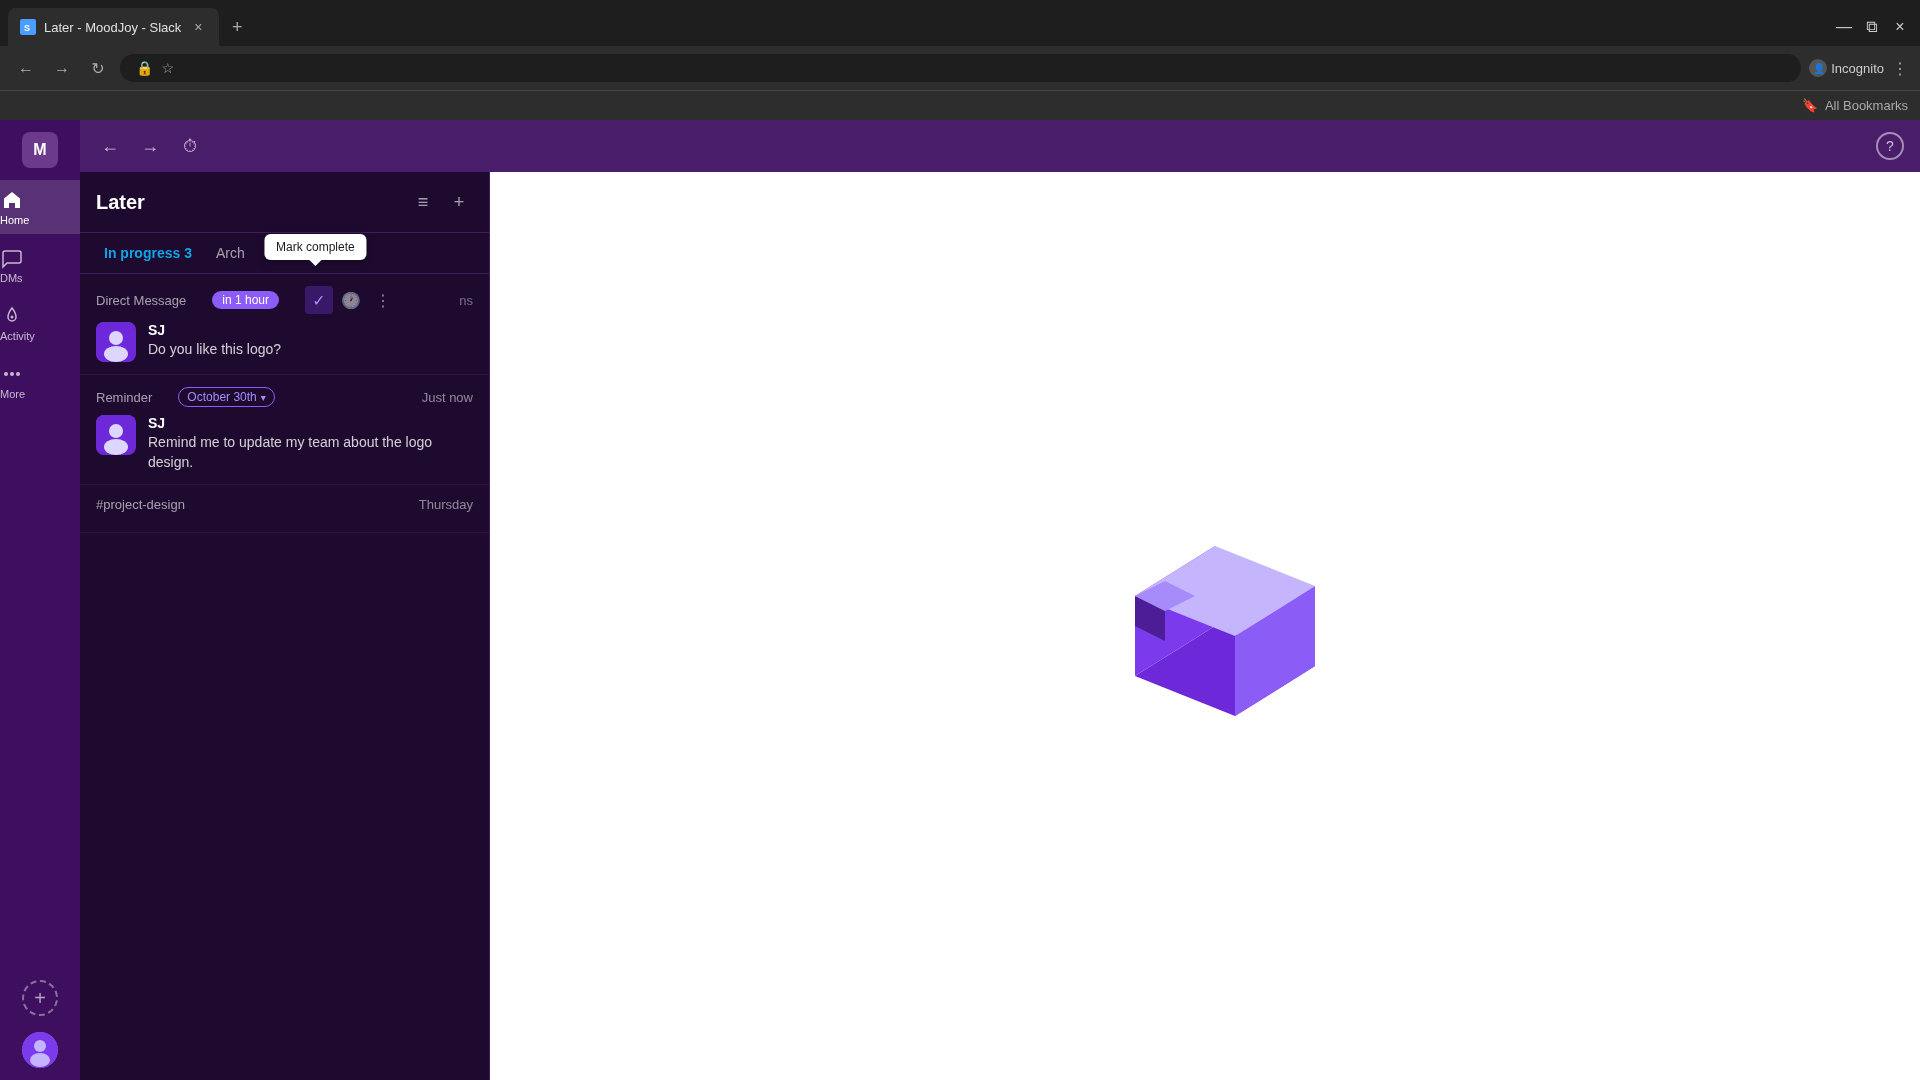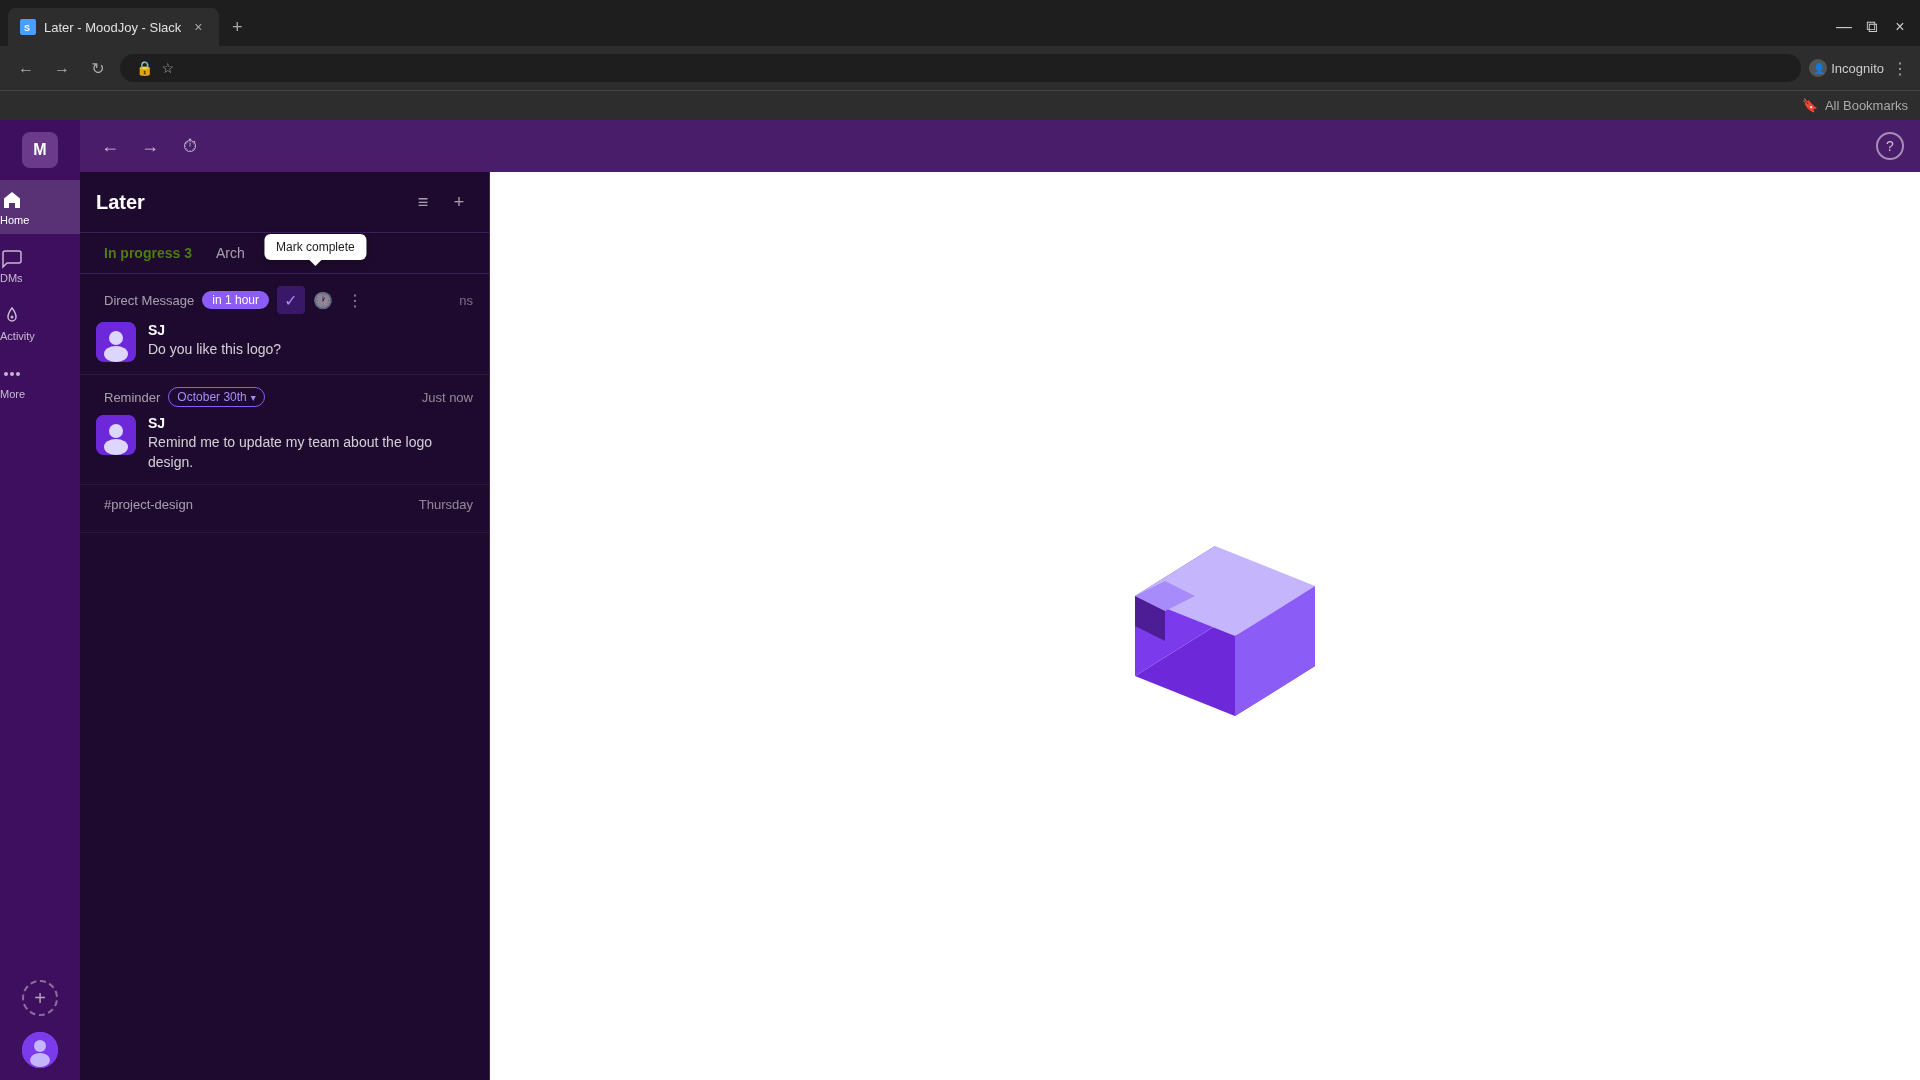--- a/index.html
+++ b/index.html
@@ -53,29 +53,29 @@
 
     
     .later-panel { width: 410px; background: #1e0a2e; border-right: 1px solid #3d1f5e; display: flex; flex-direction: column; }
     .later-header { padding: 16px; display: flex; align-items: center; justify-content: space-between; border-bottom: 1px solid #3d1f5e; }
     .later-title { font-size: 20px; font-weight: 700; color: white; }
     .later-actions { display: flex; gap: 8px; }
     .later-action-btn { color: rgba(255,255,255,0.6); font-size: 18px; cursor: pointer; width: 28px; height: 28px; display: flex; align-items: center; justify-content: center; }
 
     .later-tabs { display: flex; padding: 8px 16px; gap: 8px; border-bottom: 1px solid #3d1f5e; }
     .later-tab { font-size: 14px; color: rgba(255,255,255,0.6); cursor: pointer; padding: 4px 8px; border-radius: 4px; }
-    .later-tab.active { color: #4d7c0f; font-weight: 600; }
+    .later-tab.active { color: #0ea5e9; font-weight: 600; }
 
     
     .tooltip-mark { background: white; color: #1a1a1a; padding: 6px 12px; border-radius: 6px; font-size: 12px; font-weight: 500; white-space: nowrap; box-shadow: 0 2px 8px rgba(0,0,0,0.3); position: relative; }
     .tooltip-mark::after { content: ''; position: absolute; bottom: -6px; left: 50%; transform: translateX(-50%); border: 6px solid transparent; border-bottom: none; border-top-color: white; }
 
     
     .message-item { padding: 12px 16px; border-bottom: 1px solid #2d1540; cursor: pointer; }
-    .message-meta { display: flex; align-items: center; gap: 8px; margin-bottom: 8px; margin-left: 8px; }
+    .message-meta { display: flex; align-items: center; gap: 26px; margin-bottom: 8px; }
     .message-type { font-size: 13px; color: rgba(255,255,255,0.6); }
     .message-badge { background: #7c3aed; color: white; font-size: 12px; padding: 2px 10px; border-radius: 12px; font-weight: 500; }
     .message-badge.purple { background: #8b5cf6; }
     .message-badge-outline { border: 1px solid #8b5cf6; color: #a78bfa; font-size: 12px; padding: 2px 8px; border-radius: 12px; display: flex; align-items: center; gap: 4px; }
     .message-time { font-size: 13px; color: rgba(255,255,255,0.5); margin-left: auto; }
     .message-actions { display: flex; gap: 4px; align-items: center; }
     .action-btn { width: 28px; height: 28px; display: flex; align-items: center; justify-content: center; color: rgba(255,255,255,0.5); cursor: pointer; border-radius: 4px; font-size: 16px; }
     .action-btn.active { background: rgba(124,58,237,0.3); color: #a78bfa; }
     .message-body { display: flex; gap: 12px; }
     .avatar { width: 40px; height: 40px; border-radius: 8px; background: linear-gradient(135deg, #7c3aed, #4c1d95); display: flex; align-items: center; justify-content: center; flex-shrink: 0; overflow: hidden; }

